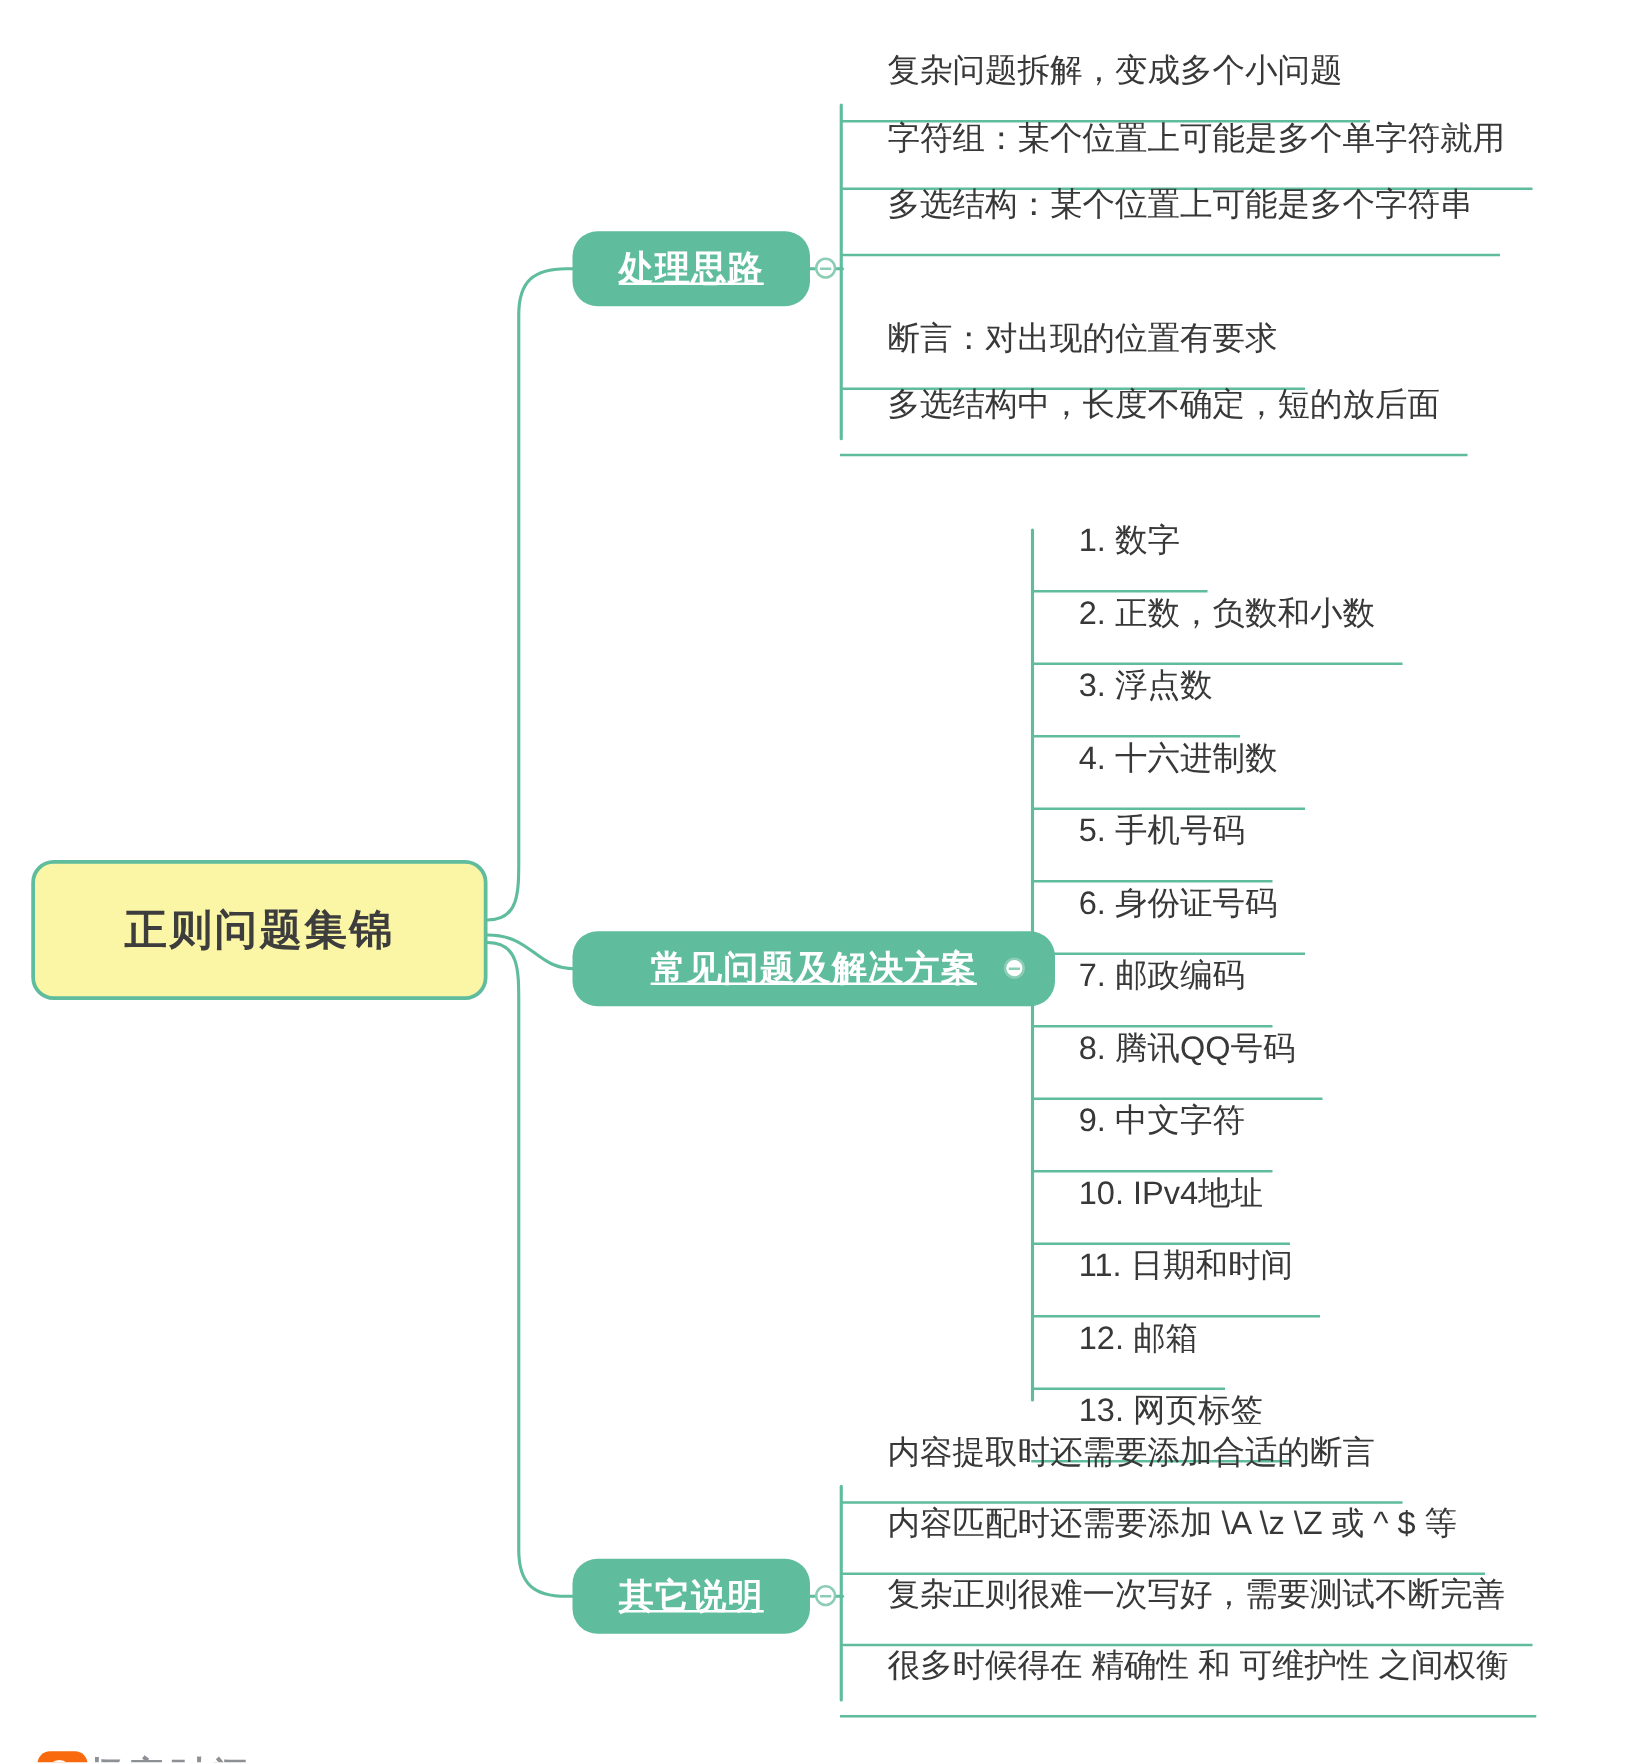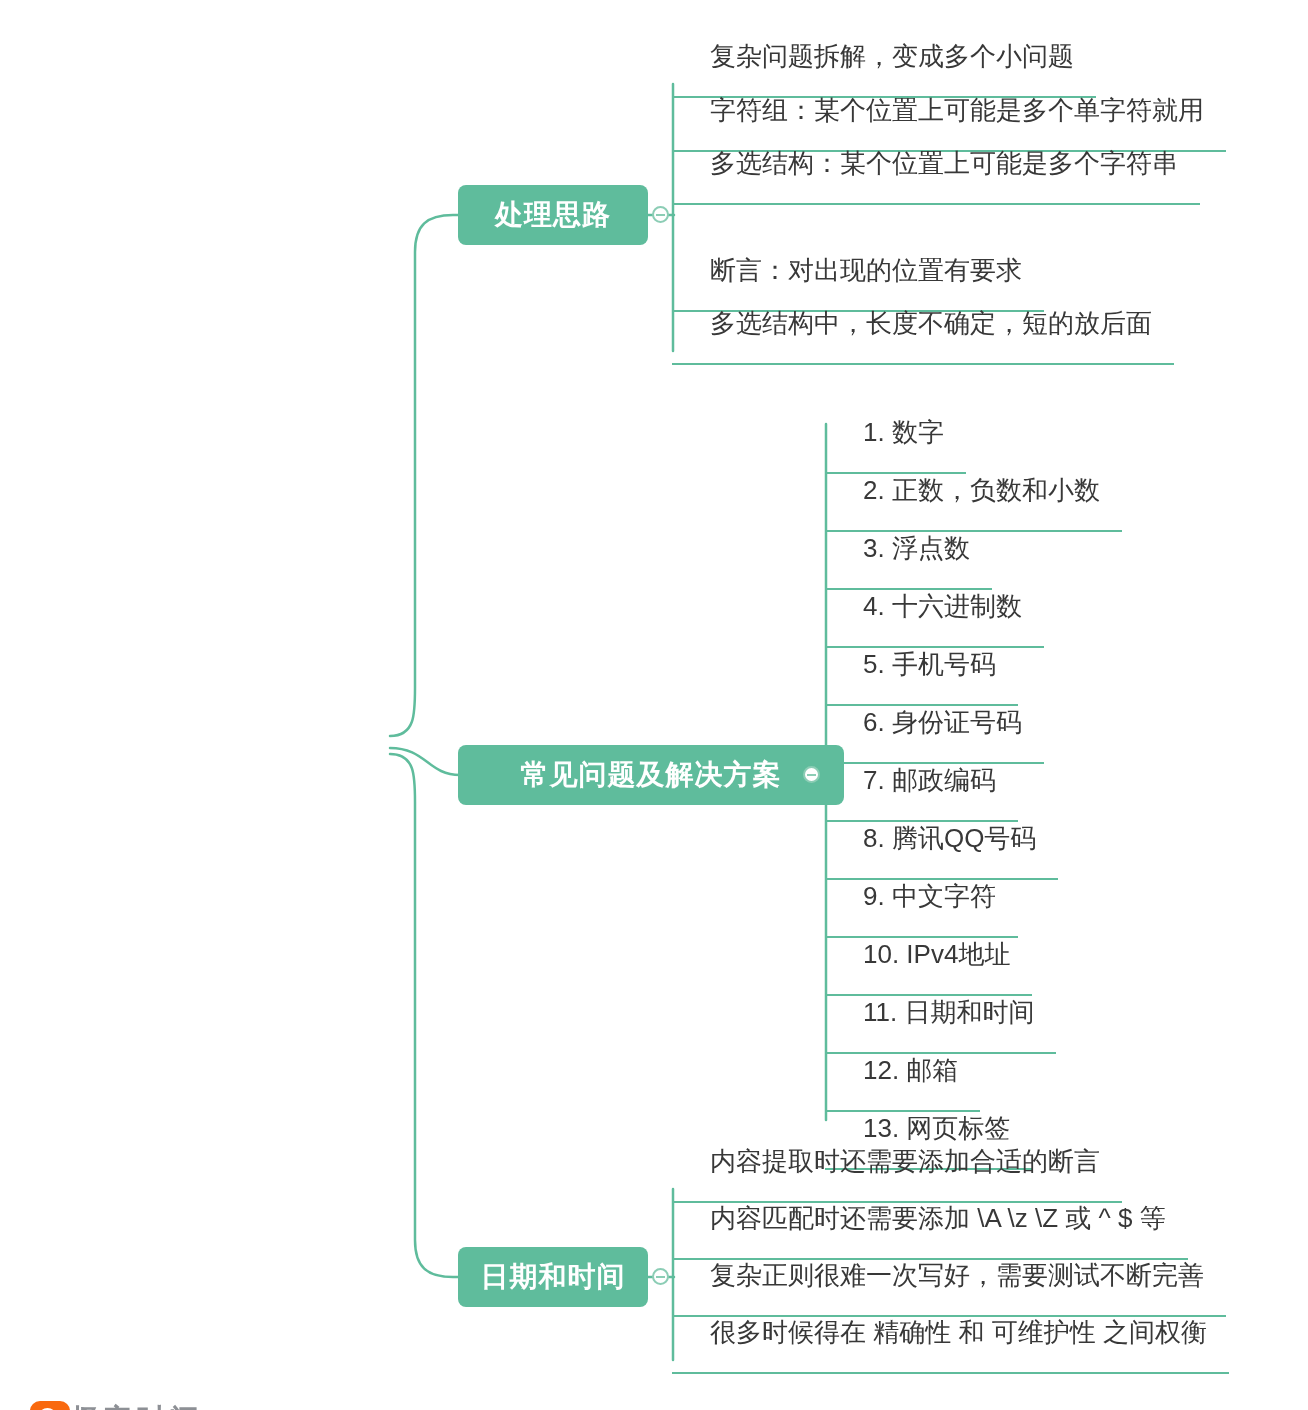--- a/index.html
+++ b/index.html
@@ -9,23 +9,23 @@
   .links { position:absolute; left:0; top:0; pointer-events:none; }
 
   .root-node {
     position:absolute; left:25px; top:688px; width:365px; height:112px;
     background:#FBF6A6; border:3.5px solid #5FBC9C; border-radius:18px;
     display:flex; align-items:center; justify-content:center;
     font-size:34px; font-weight:bold; color:#3d3d3d; letter-spacing:2px;
   }
 
   .branch {
-    position:absolute; height:60px; background:#5FBC9C; border-radius:8px;
+    position:absolute; height:60px; background:#5FBC9C; border-radius:20px;
     color:#ffffff; font-weight:bold; font-size:28px; letter-spacing:1px;
-    display:flex; align-items:center; justify-content:center; white-space:nowrap;
+    display:flex; align-items:center; justify-content:center; white-space:nowrap;text-decoration:underline;
   }
   .branch.b1 { left:458px; top:185px; width:190px; }
   .branch.b2 { left:458px; top:745px; width:386px; }
   .branch.b3 { left:458px; top:1247px; width:190px; }
 
   .child {
     position:absolute; font-size:26px; color:#383838; line-height:34px;
     padding:0 22px 23px 38px; border-bottom:2.5px solid #5FBC9C; white-space:nowrap;
   }
   .col-a { left:672px; }
@@ -56,24 +56,27 @@
       <path d="M390,754 C415,754 415,776 415,802 L415,1240 C415,1267 427,1277 453,1277 L460,1277"></path>
       <path d="M646,215 L674,215"></path>
       <path d="M673,84 L673,351"></path>
       <path d="M801,775 L827,775"></path>
       <path d="M826,424 L826,1120"></path>
       <path d="M646,1277 L674,1277"></path>
       <path d="M673,1189 L673,1360"></path>
     </g>
   </svg>
 
+  <div class="root-node">
+    <span>正则问题集锦</span>
+  </div>
 
   <div class="branch b1">处理思路</div>
   <div class="branch b2">常见问题及解决方案</div>
-  <div class="branch b3">日期和时间</div>
+  <div class="branch b3">其它说明</div>
 
   <div class="collapse" style="left:652px; top:206px">
       <span class="minus"></span>
     </div>
   <div class="collapse" style="left:803px; top:766px">
       <span class="minus"></span>
     </div>
   <div class="collapse" style="left:652px; top:1268px">
       <span class="minus"></span>
     </div>

